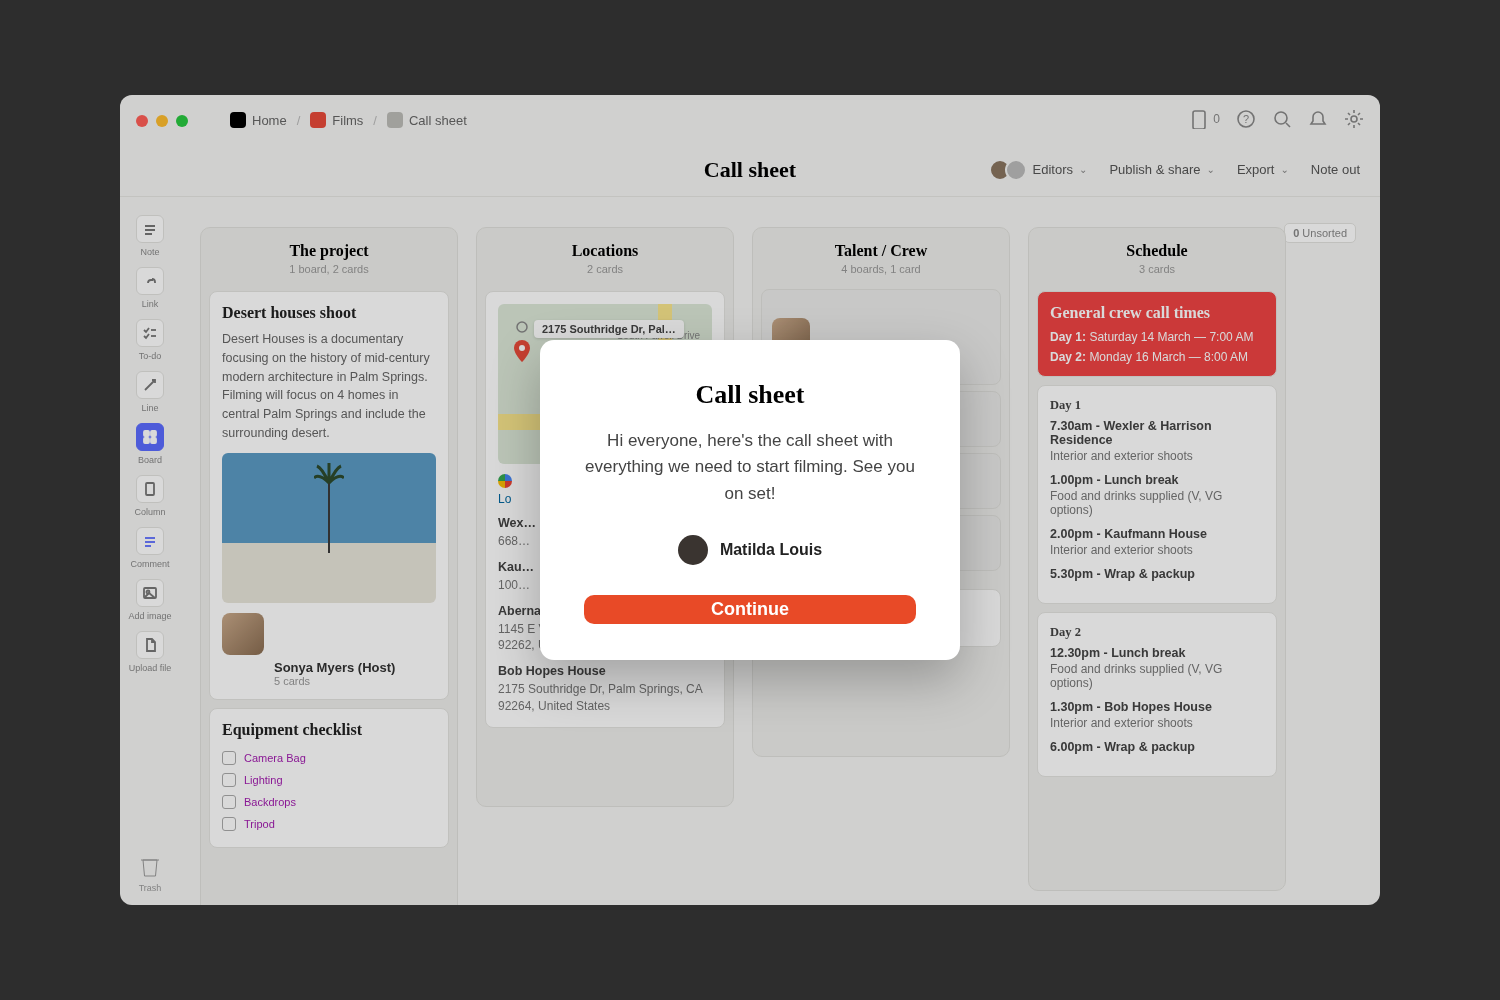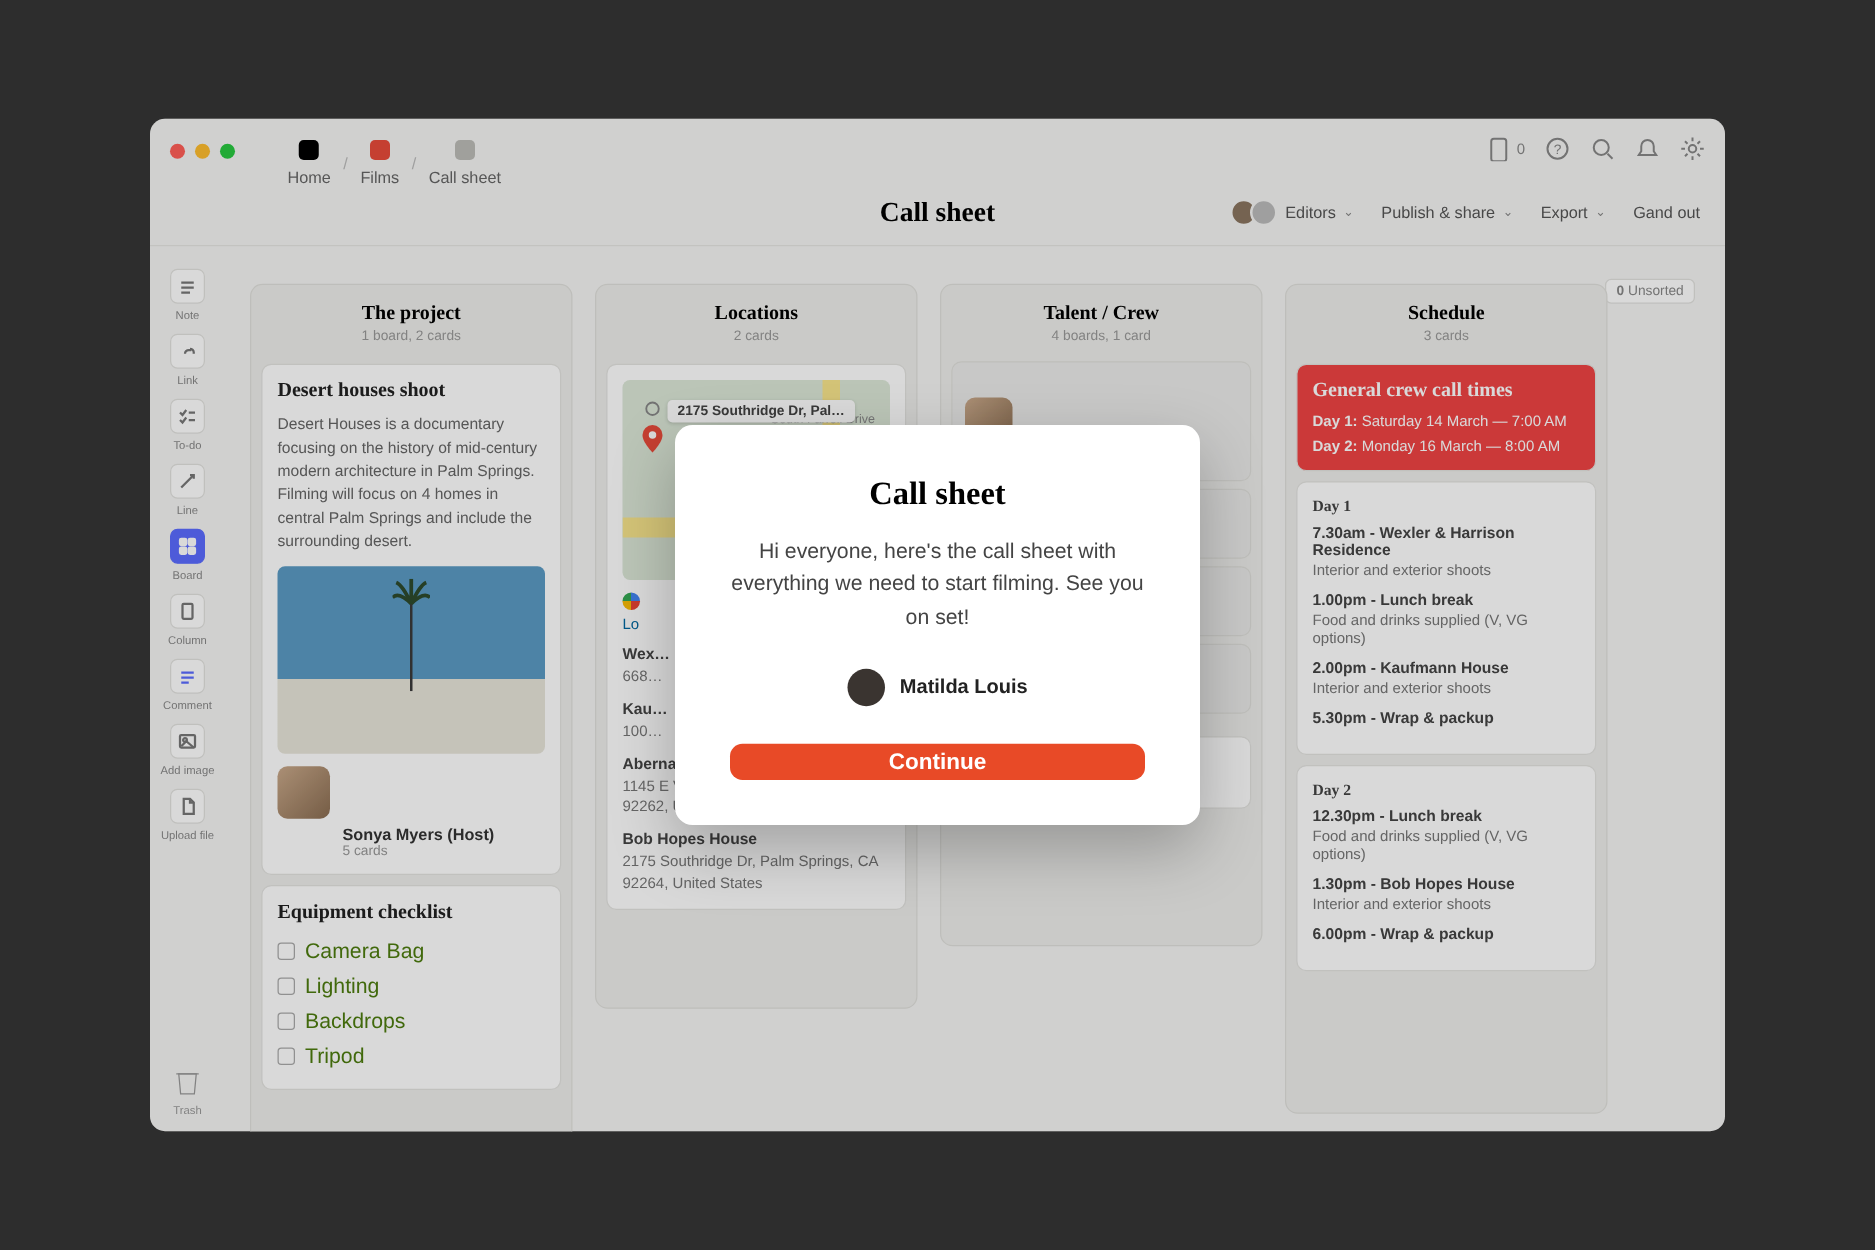--- a/index.html
+++ b/index.html
@@ -6,21 +6,21 @@
 body { background: #2d2d2d; display: flex; align-items: center; justify-content: center; height: 1000px; width: 1500px; }
 .window { background: #f5f5f4; width: 1260px; height: 810px; border-radius: 12px; overflow: hidden; position: relative; }
 
 .traffic-lights { position: absolute; top: 20px; left: 16px; display: flex; gap: 8px; }
 .traffic-lights span { width: 12px; height: 12px; border-radius: 50%; display: inline-block; }
 .tl-red { background: #ff5f57; }
 .tl-yellow { background: #febc2e; }
 .tl-green { background: #28c840; }
 
 .breadcrumbs { position: absolute; top: 17px; left: 110px; display: flex; align-items: center; gap: 10px; font-size: 13px; color: #666; }
-.breadcrumbs .crumb { display: flex; align-items: center; gap: 6px; flex-direction: column; }
+.breadcrumbs .crumb { display: flex; align-items: center; gap: 6px; }
 .crumb-icon { width: 16px; height: 16px; border-radius: 4px; display: inline-block; }
 .icon-home { background: #000; }
 .icon-films { background: #e84a3a; }
 .icon-call { background: #bdbdb8; }
 .breadcrumbs .sep { color: #bbb; }
 
 .topright { position: absolute; top: 14px; right: 16px; display: flex; align-items: center; gap: 16px; }
 .topright svg { width: 20px; height: 20px; stroke: #888; fill: none; stroke-width: 1.6; }
 .topright .count { display: flex; align-items: center; gap: 4px; font-size: 12px; color: #888; }
 
@@ -57,21 +57,21 @@
 .project-image { height: 150px; background: linear-gradient(to bottom, #5b9bc4 60%, #e8e5da 60%); border-radius: 6px; margin: 10px 0; position: relative; overflow: hidden; }
 .palm { position: absolute; left: 50%; top: 10px; transform: translateX(-50%); }
 
 .person-row { display: flex; align-items: flex-start; gap: 10px; margin-top: 8px; }
 .avatar { width: 42px; height: 42px; border-radius: 8px; background: linear-gradient(135deg, #c9a98a, #8a6d52); }
 .avatar.sm { width: 38px; height: 38px; border-radius: 8px; }
 .person-info .name { font-size: 13px; font-weight: 600; color: #333; margin-top: 47px; }
 .person-info .sub { font-size: 11px; color: #999; }
 
 .checklist { list-style: none; }
-.checklist li { display: flex; align-items: center; gap: 8px; padding: 4px 0; font-size: 17px; color: #4d7c0f; }
+.checklist li { display: flex; align-items: center; gap: 8px; padding: 4px 0; font-size: 11px; color: #a21caf; }
 .checkbox { width: 14px; height: 14px; border: 1.5px solid #aaa; border-radius: 3px; }
 
 .map { height: 160px; background: #dce8d8; border-radius: 6px; position: relative; overflow: hidden; margin-bottom: 10px; }
 .map-road { position: absolute; background: #f8e58c; }
 .map-label { position: absolute; top: 16px; left: 36px; background: #fff; padding: 3px 8px; border-radius: 4px; font-size: 11px; font-weight: 600; box-shadow: 0 1px 3px rgba(0,0,0,0.15); }
 .google-line { display: flex; align-items: center; gap: 6px; margin: 8px 0 4px; }
 .glogo { width: 14px; height: 14px; border-radius: 50%; background: conic-gradient(#4285f4 0 25%, #ea4335 0 50%, #fbbc05 0 75%, #34a853 0); }
 
 .red-link { color: #0369a1; font-size: 12px; }
 
@@ -171,21 +171,21 @@
         <span class="chev">⌄</span>
       </div>
       <div class="item">
           <span>Publish &amp; share</span>
           <span class="chev">⌄</span>
         </div>
       <div class="item">
           <span>Export</span>
           <span class="chev">⌄</span>
         </div>
-      <div class="item">Gand out</div>
+      <div class="item">Note out</div>
     </div>
   </div>
 
   <div class="left-tools">
     <div class="tool">
         <div class="tool-box">
           <svg>
             <line x1="3" y1="5" x2="13" y2="5"></line>
             <line x1="3" y1="9" x2="13" y2="9"></line>
             <line x1="3" y1="13" x2="10" y2="13"></line>

